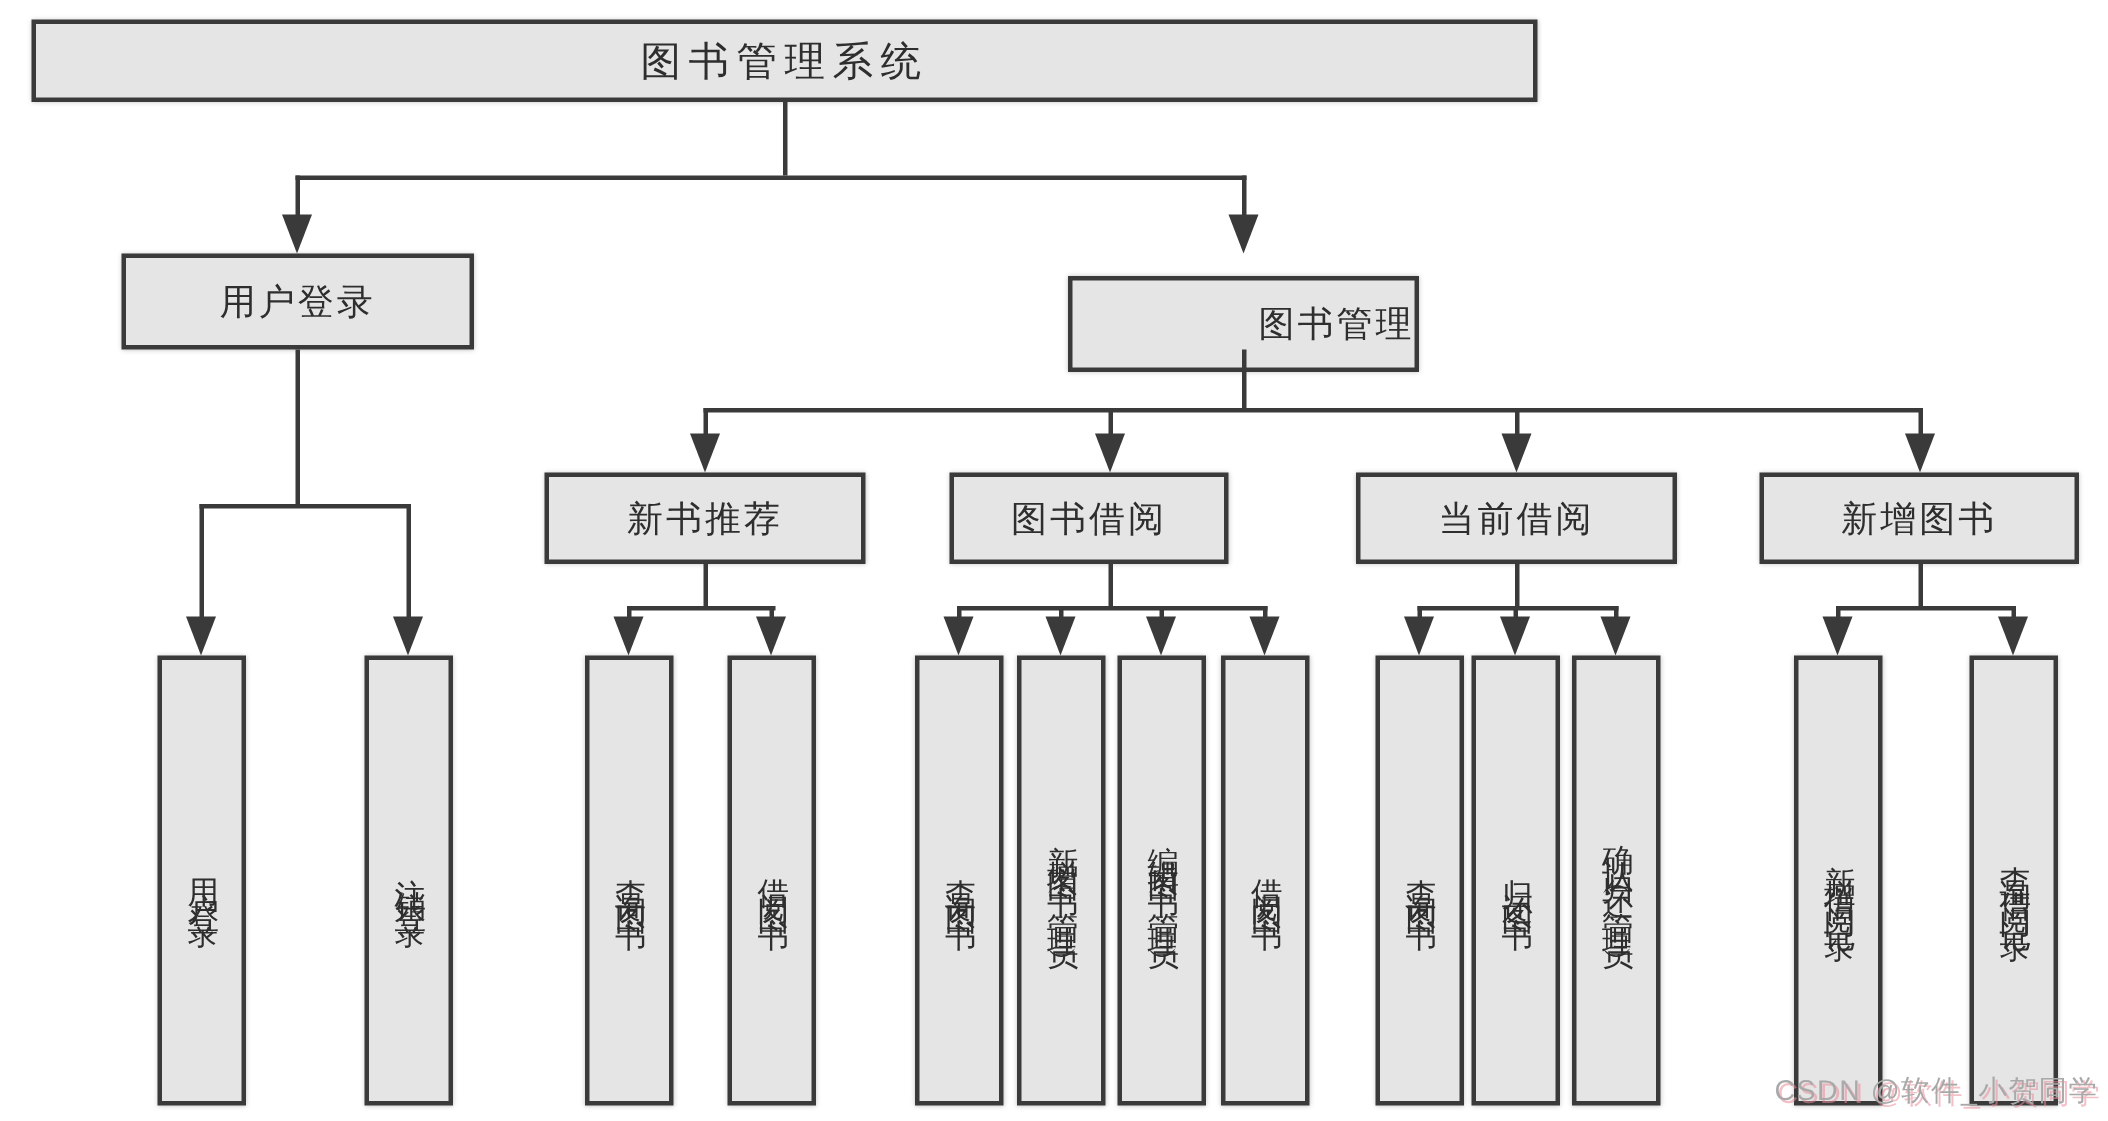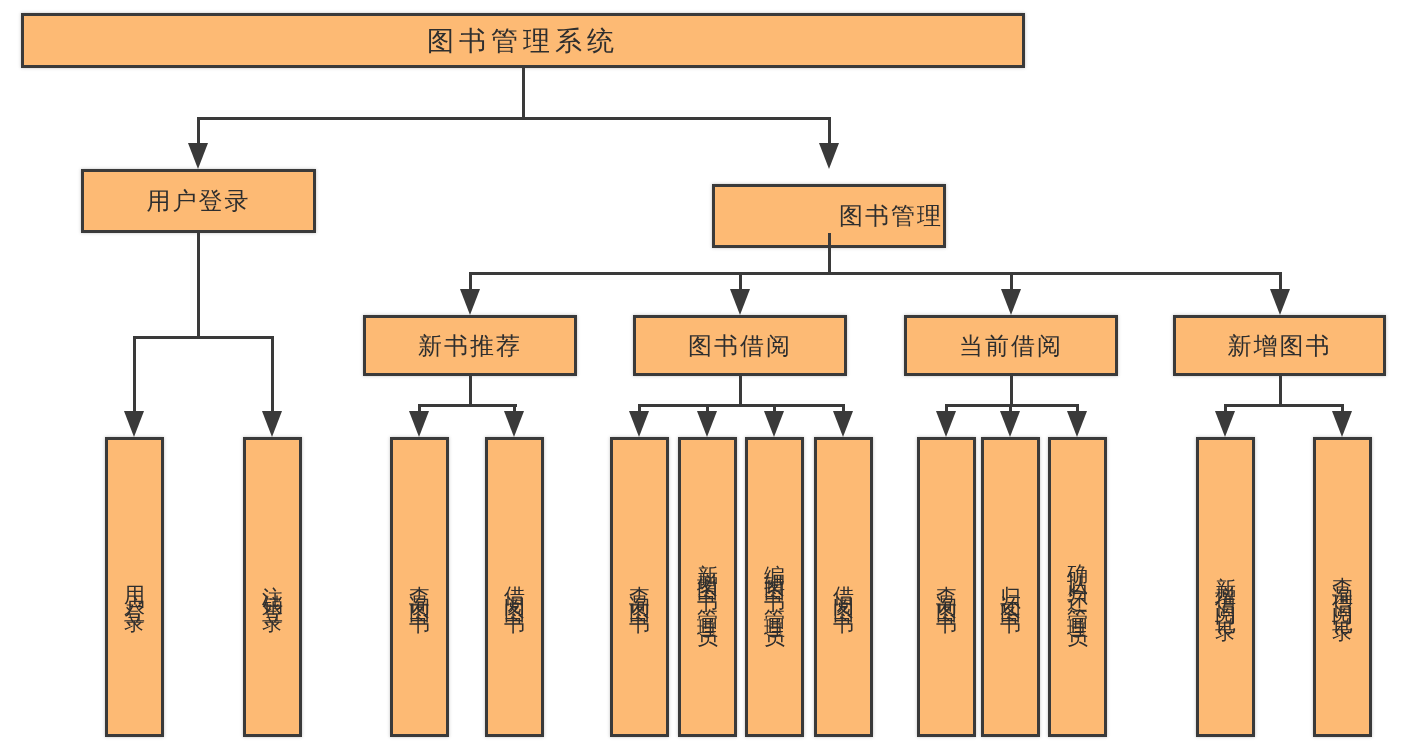--- a/index.html
+++ b/index.html
@@ -12,21 +12,21 @@
     position: relative;
     width: 1405px;
     height: 747px;
     background: #ffffff;
     overflow: hidden;
   }
   .box {
     position: absolute;
     box-sizing: border-box;
     border: 3px solid #3a3a3a;
-    background: #fdba74;
+    background: #e5e5e5;
     display: flex;
     align-items: center;
     justify-content: center;
     color: #2e2e2e;
     box-shadow: 0 0 3px rgba(120,120,120,0.45);
   }
   .box .lbl {
     font-size: 24px;
     letter-spacing: 2px;
     white-space: nowrap;
@@ -79,21 +79,21 @@
   <div class="box" style="left:81px; top:169px; width:235px; height:64px;">
     <span class="lbl">用户登录</span>
   </div>
   <div class="box" style="left:712px; top:184px; width:234px; height:64px;justify-content:flex-end;">
     <span class="lbl">图书管理</span>
   </div>
 
   <div class="box" style="left:363px; top:315px; width:214px; height:61px;text-align:center;">
     <span class="lbl">新书推荐</span>
   </div>
-  <div class="box" style="left:633px; top:315px; width:214px; height:61px;">
+  <div class="box" style="left:633px; top:315px; width:186px; height:61px;">
     <span class="lbl">图书借阅</span>
   </div>
   <div class="box" style="left:904px; top:315px; width:214px; height:61px;">
     <span class="lbl">当前借阅</span>
   </div>
   <div class="box" style="left:1173px; top:315px; width:213px; height:61px;">
     <span class="lbl">新增图书</span>
   </div>
 
   <div class="box vert" style="left:105px; top:437px; width:59px; height:300px;">
@@ -188,14 +188,15 @@
   <div class="vline" style="left:1076px; top:404px; height:12px;"></div>
   <div class="arr" style="left:1067px; top:411px;"></div>
 
   <div class="vline" style="left:1279px; top:376px; height:30px;"></div>
   <div class="hline" style="left:1224px; top:404px; width:120px;"></div>
   <div class="vline" style="left:1224px; top:404px; height:12px;"></div>
   <div class="arr" style="left:1215px; top:411px;"></div>
   <div class="vline" style="left:1341px; top:404px; height:12px;"></div>
   <div class="arr" style="left:1332px; top:411px;"></div>
 
+  <div class="watermark">CSDN @软件_小贺同学</div>
 
 </div>
 
 </body></html>

